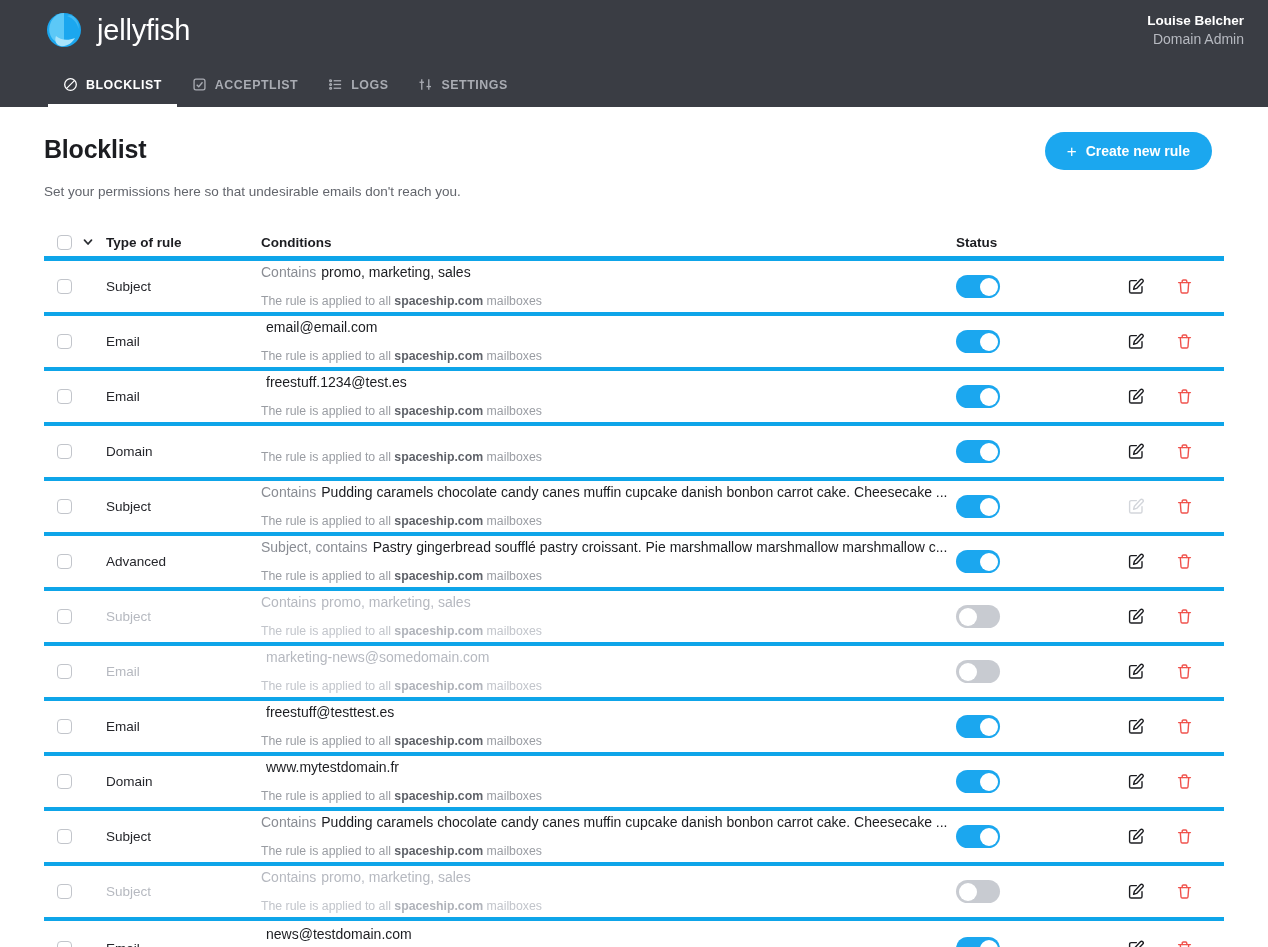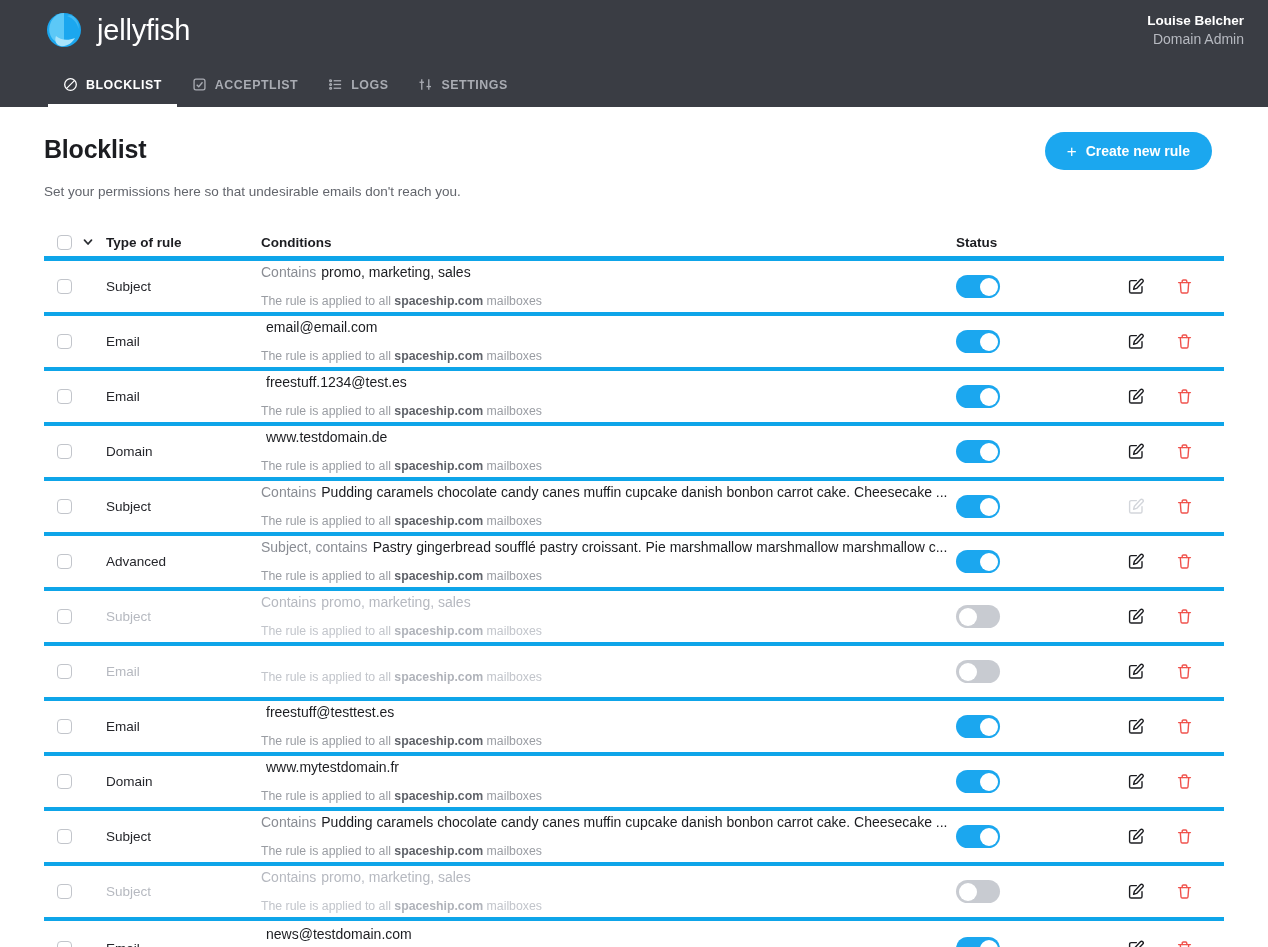--- a/index.html
+++ b/index.html
@@ -343,21 +343,20 @@
               </svg>
             </button>
           </div>
         </div>
         <div class="row">
           <div class="col-check">
             <span class="chk"></span>
           </div>
           <div class="col-type type-cell">Domain</div>
           <div class="col-cond">
-            <div class="cond-line1"><span class="value">www.testdomain.de</span></div>
             <div class="cond-line2">The rule is applied to all <b>spaceship.com</b> mailboxes</div>
           </div>
           <div class="col-status">
             <span class="toggle"></span>
           </div>
           <div class="col-edit">
             <button class="icon-btn icon-edit">
               <svg width="17" height="17" viewBox="0 0 17 17" fill="none" stroke-width="1.4" stroke-linecap="round" stroke-linejoin="round">
                 <path d="M8.4 2.6H3.2a1.6 1.6 0 0 0-1.6 1.6v9.2a1.6 1.6 0 0 0 1.6 1.6h9.2a1.6 1.6 0 0 0 1.6-1.6V8.6"></path>
                 <path d="M12.4 1.8a1.65 1.65 0 0 1 2.4 2.3L8.6 10.4l-3 .8.8-3z"></path>
@@ -463,20 +462,21 @@
               </svg>
             </button>
           </div>
         </div>
         <div class="row off">
           <div class="col-check">
             <span class="chk"></span>
           </div>
           <div class="col-type type-cell">Email</div>
           <div class="col-cond">
+            <div class="cond-line1"><span class="value">marketing-news@somedomain.com</span></div>
             <div class="cond-line2">The rule is applied to all <b>spaceship.com</b> mailboxes</div>
           </div>
           <div class="col-status">
             <span class="toggle off"></span>
           </div>
           <div class="col-edit">
             <button class="icon-btn icon-edit">
               <svg width="17" height="17" viewBox="0 0 17 17" fill="none" stroke-width="1.4" stroke-linecap="round" stroke-linejoin="round">
                 <path d="M8.4 2.6H3.2a1.6 1.6 0 0 0-1.6 1.6v9.2a1.6 1.6 0 0 0 1.6 1.6h9.2a1.6 1.6 0 0 0 1.6-1.6V8.6"></path>
                 <path d="M12.4 1.8a1.65 1.65 0 0 1 2.4 2.3L8.6 10.4l-3 .8.8-3z"></path>

